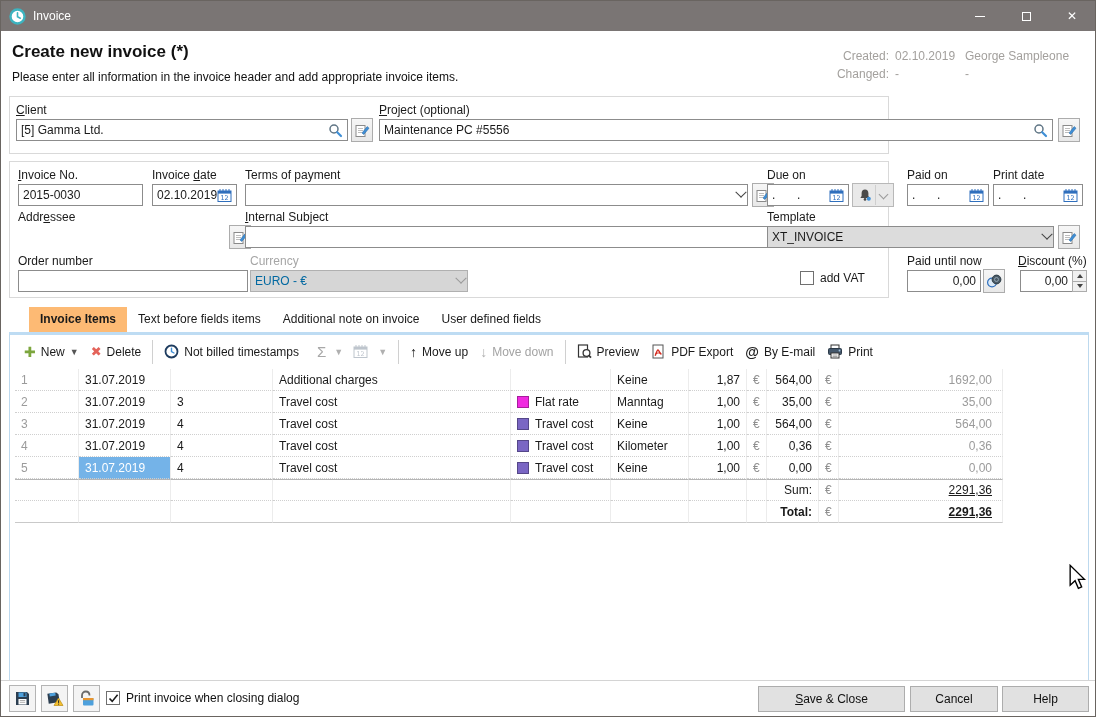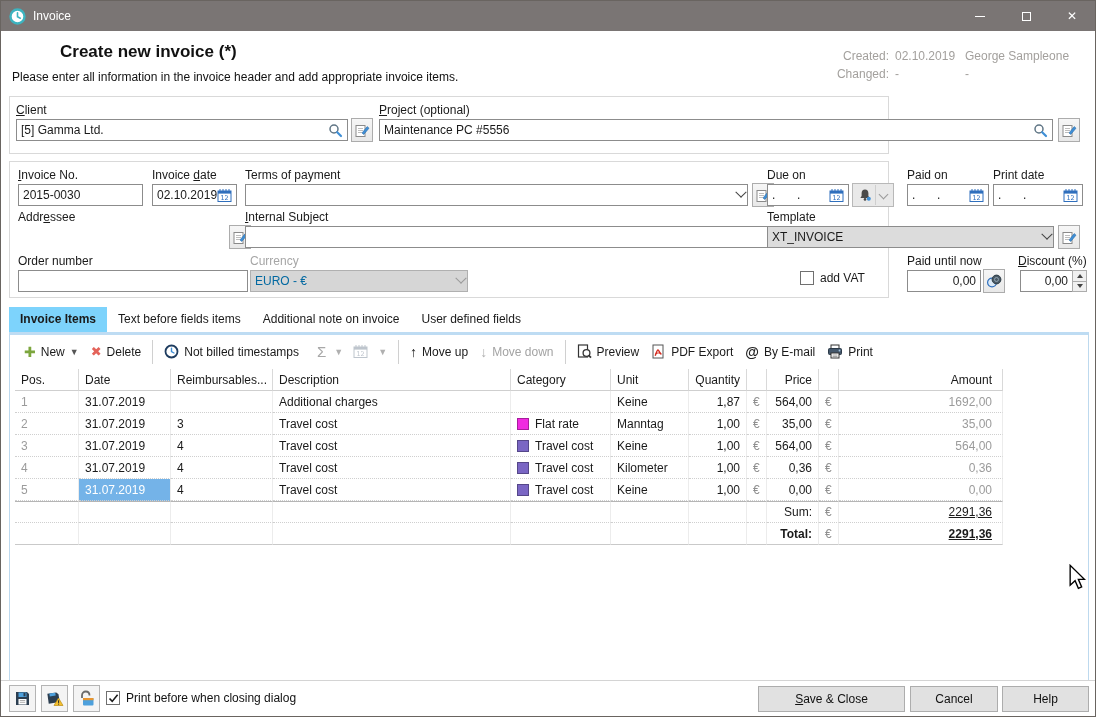--- a/index.html
+++ b/index.html
@@ -10,21 +10,21 @@
   
   .titlebar { position:absolute; left:0; top:0; right:0; height:30px; background:#7a7574; display:flex; align-items:center; }
   .app-icon { margin-left:8px; display:flex; }
   .win-title { color:#fff; font-size:12px; margin-left:7px; }
   .winbtns { margin-left:auto; display:flex; height:30px; }
   .winbtn { width:46px; height:30px; display:flex; align-items:center; justify-content:center; color:#fff; font-size:12px; }
   .max-glyph { width:9px; height:9px; border:1px solid #fff; display:inline-block; }
   .min-glyph { width:10px; height:1px; background:#fff; display:inline-block; }
 
   
-  .hdr-title { position:absolute; left:11px; top:41px; font-size:17px; font-weight:bold; color:#111;margin-left:48px; }
+  .hdr-title { position:absolute; left:11px; top:41px; font-size:17px; font-weight:bold; color:#111; }
   .hdr-sub { position:absolute; left:11px; top:69px; font-size:12px; color:#111; }
   .meta { position:absolute; right:12px; top:46px; text-align:right; font-size:12px; color:#a3a09d; line-height:18px; }
   .meta .mrow { display:flex; justify-content:flex-end; gap:6px; }
   .meta .mval { min-width:64px; text-align:left; }
   .meta .mby { min-width:118px; text-align:left; }
 
   
   .grp { position:absolute; left:8px; width:880px; border:1px solid #d9d9d9; background:#fff; }
   .grp1 { top:95px; height:58px; }
   .grp2 { top:160px; height:137px; }
@@ -53,21 +53,21 @@
   .spin { flex:1; border:1px solid #acacac; background:#f0f0f0; display:flex; align-items:center; justify-content:center; }
   .spin + .spin { border-top:0; }
   .tri-up { width:0; height:0; border-left:3px solid transparent; border-right:3px solid transparent; border-bottom:4px solid #444; }
   .tri-dn { width:0; height:0; border-left:3px solid transparent; border-right:3px solid transparent; border-top:4px solid #444; }
 
   .cb { width:14px; height:14px; border:1px solid #707070; background:#fff; display:inline-flex; align-items:center; justify-content:center; flex:none; }
 
   
   .tabs { position:absolute; left:8px; top:306px; display:flex; height:25px; }
   .tab { padding:5px 11px 0 11px; font-size:12px; color:#1a1a1a; }
-  .tab.active { background:#7dd3fc; font-weight:bold; }
+  .tab.active { background:#fdba74; font-weight:bold;margin-left:20px; }
   .tabpage { position:absolute; left:8px; top:331px; width:1080px; height:349px; border:1px solid #bdd9ee; border-top:3px solid #bedcf3; background:#fff; }
 
   
   .toolbar { position:absolute; left:0; top:0; right:0; height:33px; display:flex; align-items:center; padding-left:8px; font-size:12px; color:#1a1a1a; }
   .titem { display:flex; align-items:center; gap:5px; padding:4px 6px; white-space:nowrap; }
   .titem.dis { color:#a3a3a3; }
   .tsep { width:1px; height:24px; background:#d0d0d0; margin:0 5px; }
   .plus { color:#7ca63d; font-size:14px; font-weight:bold; }
   .xdel { color:#e4635a; font-size:13px; font-weight:bold; }
   .sigma { color:#a8a8a8; font-size:15px; }
@@ -395,33 +395,20 @@
             <rect x="1.5" y="4.5" width="13" height="6" rx="1" fill="#44576b" stroke="#2c3a48"></rect>
             <circle cx="12.5" cy="6.5" r="0.9" fill="#9fc1e0"></circle>
             <rect x="4" y="9" width="8" height="5" fill="#fff" stroke="#333"></rect>
             <path d="M5.5 11h5M5.5 12.6h5" stroke="#888" stroke-width="0.8"></path>
           </svg>
         <span>Print</span>
       </div>
     </div>
 
     <div class="table">
-      <div class="trow thead">
-        <div class="c">Pos.</div>
-        <div class="c">Date</div>
-        <div class="c">Reimbursables...</div>
-        <div class="c">Description</div>
-        <div class="c">Category</div>
-        <div class="c">Unit</div>
-        <div class="c r">Quantity</div>
-        <div class="c"></div>
-        <div class="c r">Price</div>
-        <div class="c"></div>
-        <div class="c r amt">Amount</div>
-      </div>
 
       <div class="trow">
         <div class="c gray">1</div>
         <div class="c">31.07.2019</div>
         <div class="c"></div>
         <div class="c">Additional charges</div>
         <div class="c">
             <span></span>
           </div>
         <div class="c">Keine</div>
@@ -554,21 +541,21 @@
           <rect x="4" y="8" width="10.5" height="7.5" rx="1" fill="#4da0dc"></rect>
           <rect x="4" y="8" width="10.5" height="2.2" fill="#e8952f"></rect>
         </svg>
     </div>
     <div class="fcheck">
       <span class="cb">
         <svg width="11" height="11" viewBox="0 0 11 11">
             <path d="M1.5 5.5 L4.2 8.4 L9.6 1.8" fill="none" stroke="#1a1a1a" stroke-width="1.6"></path>
           </svg>
       </span>
-      <span>Print before when closing dialog</span>
+      <span>Print invoice when closing dialog</span>
     </div>
     <div class="btn" style="left:757px;width:147px"><u>S</u>ave &amp; Close</div>
     <div class="btn" style="left:909px;width:88px">Cancel</div>
     <div class="btn" style="left:1001px;width:87px">Help</div>
   </div>
 
   <div class="cursor">
     <svg width="20" height="26" viewBox="0 0 12 19">
         <path d="M1 1 L1 15.5 L4.6 12.2 L7 17.8 L9.4 16.7 L7 11.2 L11.4 11.2 Z" fill="#fff" stroke="#000" stroke-width="1"></path>
       </svg>

